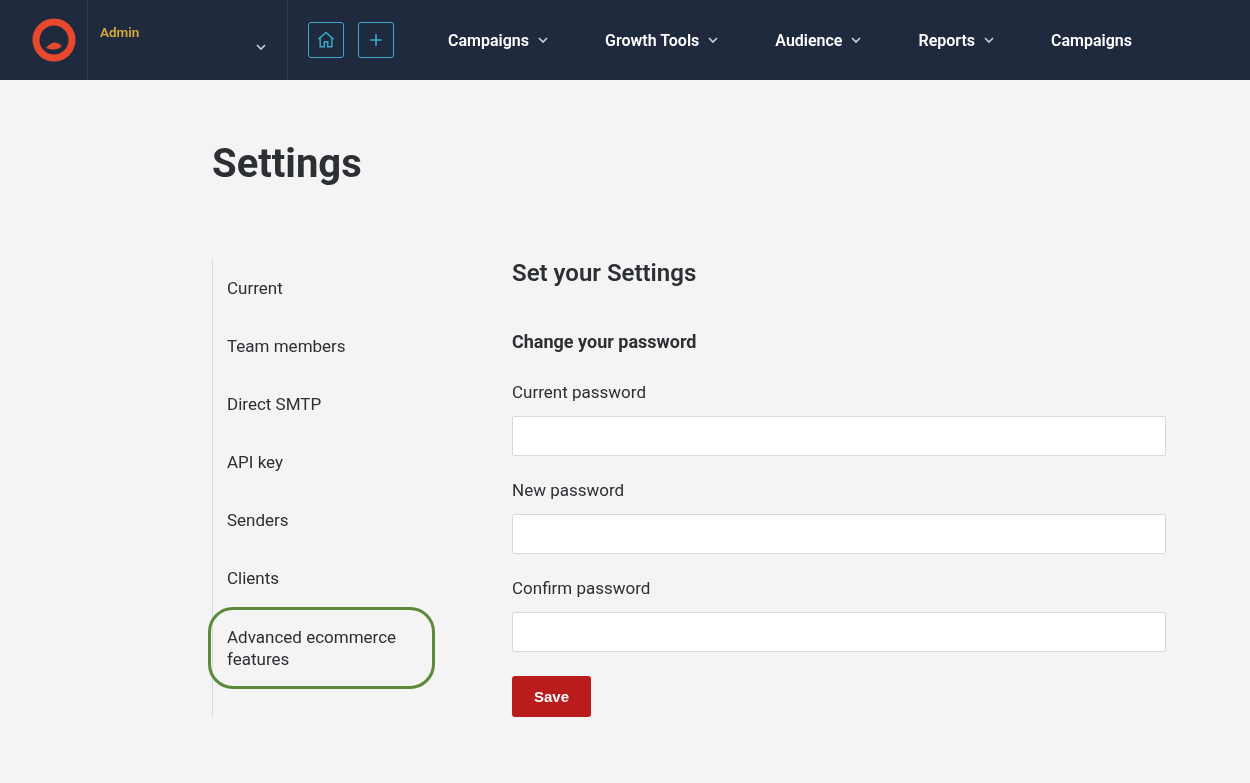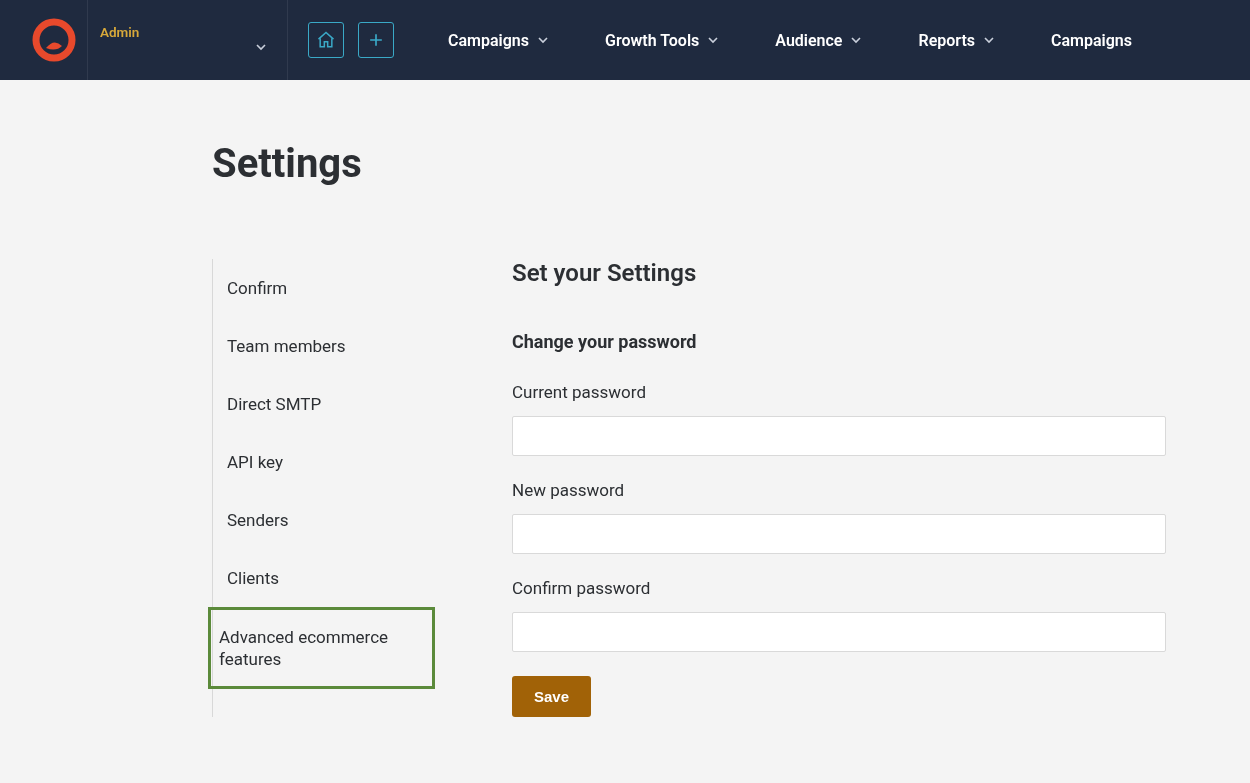--- a/index.html
+++ b/index.html
@@ -121,22 +121,23 @@
       left: -1px;
       top: 0;
       bottom: 16px;
       width: 3px;
       background: #3aa9c7;
     }
     .side-item.highlighted {
       outline: 3px solid #5b8a3a;
       outline-offset: -2px;
       margin-left: -4px;
-      padding-left: 10px;
+      padding-left: 18px;
       padding-right: 6px;
+      border-radius: 24px;
     }
     .main {
       width: 654px;
     }
     .section-title {
       font-size: 24px;
       font-weight: 600;
       color: #2c2f33;
       margin-bottom: 44px;
     }
@@ -163,21 +164,21 @@
       margin-bottom: 24px;
     }
     .hint {
       font-size: 14.5px;
       color: #808589;
       line-height: 1.45;
       margin-top: -16px;
       margin-bottom: 30px;
     }
     .save-btn {
-      background: #a16207;
+      background: #b91c1c;
       color: #fff;
       border: none;
       padding: 12px 22px;
       font-size: 15px;
       font-weight: 600;
       border-radius: 3px;
       cursor: pointer;
     }
   </style>
 </head>
@@ -241,21 +242,21 @@
     </div>
   </div>
 </div>
 
 <div class="page">
   <h1 class="page-title">Settings</h1>
 
   <div class="content">
     <div class="sidebar">
       <div class="side-item">
-        <span>Confirm</span>
+        <span>Current</span>
       </div>
       <div class="side-item">
         <span>Team members</span>
       </div>
       <div class="side-item">
         <span>Direct SMTP</span>
       </div>
       <div class="side-item">
         <span>API key</span>
       </div>

